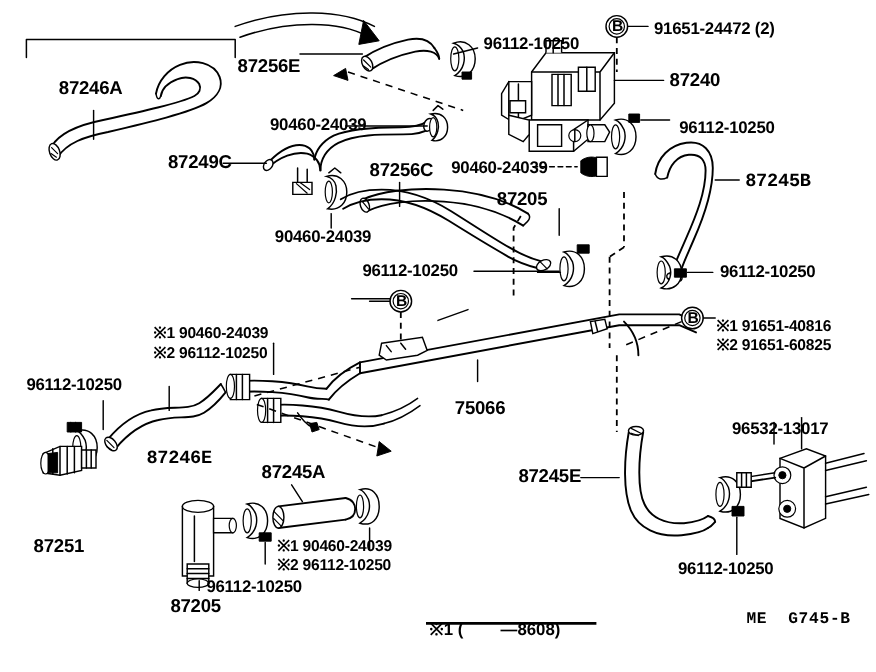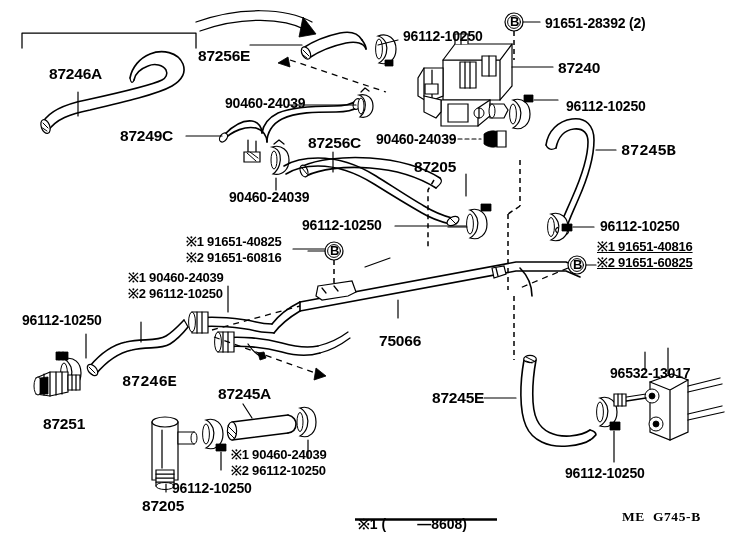--- a/index.html
+++ b/index.html
@@ -38,21 +38,21 @@
     position: absolute;
     font-family: "Liberation Sans", sans-serif;
     font-weight: bold;
     font-size: 14px;
     color: #000;
     white-space: pre;
     line-height: 1.25;
   }
   .code {
     position: absolute;
-    font-family: Liberation Serif, serif;
+    font-family: Liberation Mono, monospace;
     font-weight: bold;
     font-size: 13.5px;
     letter-spacing: 0.6px;
     color: #000;
     white-space: pre;
   }
 </style>
 </head>
 <body>
 
@@ -418,56 +418,55 @@
       <path class="lead" d="M243,404 L252,418"></path>
       <path class="lead" d="M166,492 L166,484"></path>
       <path class="lead" d="M484,398 L516,398"></path>
       <path class="lead" d="M645,370 L645,352"></path>
       <path class="lead" d="M365,267 L390,258"></path>
     </g>
 
   </svg>
 
   <div class="lbl s17" style="left:49px; top:66px;">87246A</div>
-  <div class="lbl s17" style="left:120px; top:128px;">87249C</div>
+  <div class="lbl s17" style="left:140px; top:128px;">87249C</div>
   <div class="lbl s17" style="left:198px; top:48px;">87256E</div>
   <div class="lbl s17" style="left:308px; top:135px;">87256C</div>
 
   <div class="lbl s15" style="left:225px; top:96px;">90460-24039</div>
   <div class="lbl s15" style="left:229px; top:190px;">90460-24039</div>
   <div class="lbl s15" style="left:376px; top:132px;">90460-24039</div>
 
   <div class="lbl s15" style="left:403px; top:29px;">96112-10250</div>
-  <div class="lbl s15" style="left:545px; top:16px;">91651-28392 (2)</div>
+  <div class="lbl s15" style="left:545px; top:16px;">91651-24472 (2)</div>
   <div class="lbl s17" style="left:558px; top:60px;">87240</div>
   <div class="lbl s15" style="left:566px; top:99px;">96112-10250</div>
   <div class="lbl s17" style="left:621px; top:144px;font-family:Liberation Mono, monospace;">87245B</div>
   <div class="lbl s15" style="left:600px; top:219px;">96112-10250</div>
 
   <div class="lbl s17" style="left:414px; top:159px;">87205</div>
   <div class="lbl s15" style="left:302px; top:218px;">96112-10250</div>
   <div class="lbl s17" style="left:379px; top:333px;">75066</div>
 
-  <div class="lbl s13 two-line" style="left:186px; top:234px;"><span>※1 91651-40825</span><br><span>※2 91651-60816</span></div>
 
   <div class="lbl s13 two-line" style="left:128px; top:270px;"><span>※1 90460-24039</span><br><span>※2 96112-10250</span></div>
 
-  <div class="lbl s13 two-line" style="left:597px; top:239px;text-decoration:underline;"><span>※1 91651-40816</span><br><span>※2 91651-60825</span></div>
+  <div class="lbl s13 two-line" style="left:597px; top:264px;"><span>※1 91651-40816</span><br><span>※2 91651-60825</span></div>
 
   <div class="lbl s15" style="left:22px; top:313px;">96112-10250</div>
   <div class="lbl s17" style="left:122px; top:375px;font-family:Liberation Mono, monospace;">87246E</div>
-  <div class="lbl s17" style="left:28px; top:416px;margin-left:15px;">87251</div>
+  <div class="lbl s17" style="left:28px; top:448px;">87251</div>
   <div class="lbl s17" style="left:218px; top:386px;">87245A</div>
   <div class="lbl s17" style="left:142px; top:498px;">87205</div>
   <div class="lbl s15" style="left:172px; top:481px;">96112-10250</div>
 
   <div class="lbl s13 two-line" style="left:231px; top:447px;"><span>※1 90460-24039</span><br><span>※2 96112-10250</span></div>
 
   <div class="lbl s17" style="left:432px; top:390px;">87245E</div>
-  <div class="lbl s15" style="left:610px; top:350px;margin-top:16px;">96532-13017</div>
+  <div class="lbl s15" style="left:610px; top:350px;">96532-13017</div>
   <div class="lbl s15" style="left:565px; top:466px;">96112-10250</div>
 
   <div class="foot" style="left:358px; top:481px;">
     <div>※1 (        —8608)</div>
     
   </div>
   <svg style="position:absolute; left:355px; top:518px; width:145px; height:4px;">
     <path d="M0,1.5 L142,1.5" stroke="#000" stroke-width="2.4" fill="none"></path>
   </svg>
 

